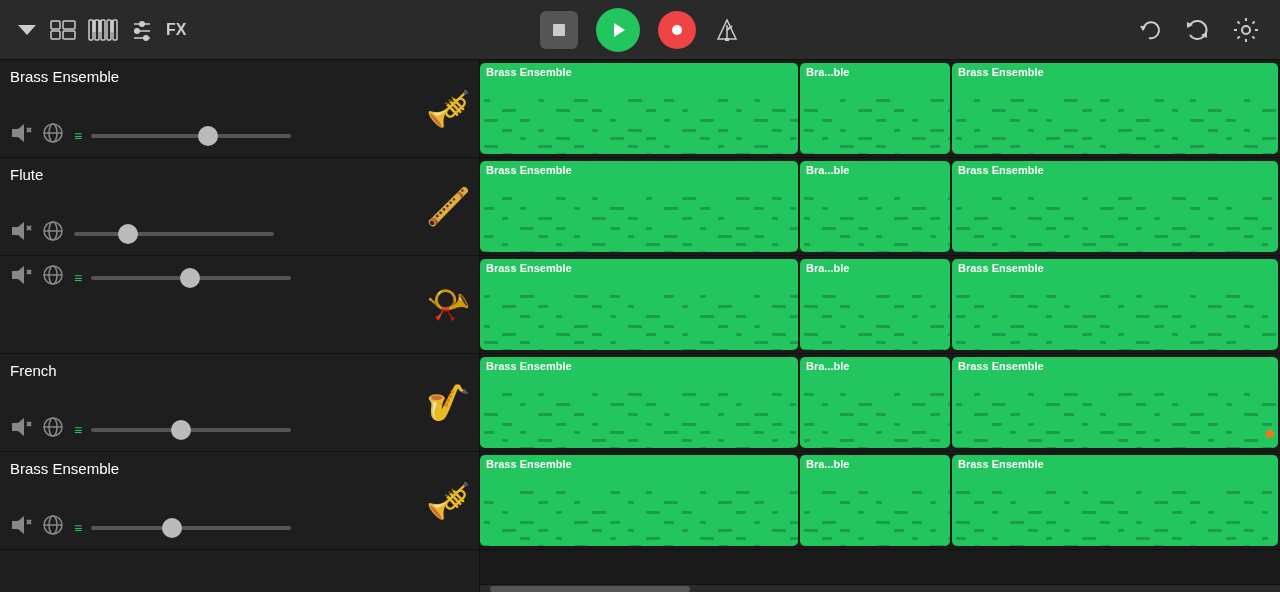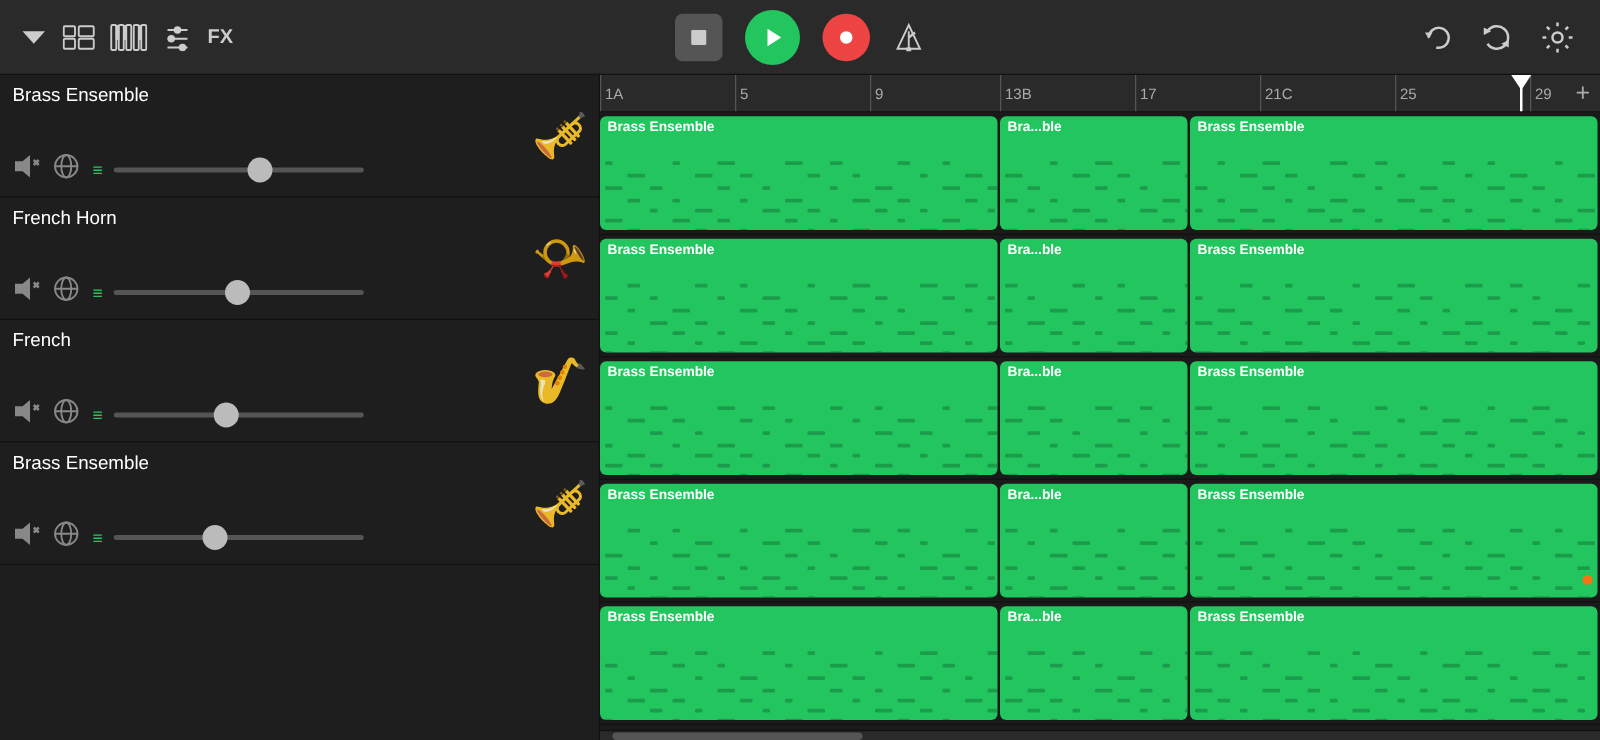--- a/index.html
+++ b/index.html
@@ -456,21 +456,46 @@
       <div class="eq-icon">≡</div>
       <div class="volume-slider">
         <div class="volume-thumb" style="left: 107px"></div>
       </div>
     </div>
     <div class="track-icon">
       🎺
     </div>
   </div>
       <div class="track-row">
-    <div class="track-name">French Horn</div>
+    <div class="track-name">Flute</div>
+    <div class="track-controls">
+      <div class="ctrl-btn">
+        <svg width="22" height="22" viewBox="0 0 22 22">
+          <polygon points="2,7 8,7 14,2 14,20 8,15 2,15" fill="#888"></polygon>
+          <line x1="17" y1="6" x2="21" y2="10" stroke="#888" stroke-width="2"></line>
+          <line x1="17" y1="10" x2="21" y2="6" stroke="#888" stroke-width="2"></line>
+        </svg>
+      </div>
+      <div class="ctrl-btn">
+        <svg width="22" height="22" viewBox="0 0 22 22">
+          <circle cx="11" cy="11" r="9" fill="none" stroke="#888" stroke-width="1.5"></circle>
+          <ellipse cx="11" cy="11" rx="4" ry="9" fill="none" stroke="#888" stroke-width="1.5"></ellipse>
+          <line x1="2" y1="11" x2="20" y2="11" stroke="#888" stroke-width="1.5"></line>
+        </svg>
+      </div>
+
+      <div class="volume-slider">
+        <div class="volume-thumb" style="left: 44px"></div>
+      </div>
+    </div>
+    <div class="track-icon">
+      🪈
+    </div>
+  </div>
+      <div class="track-row">
     <div class="track-controls">
       <div class="ctrl-btn">
         <svg width="22" height="22" viewBox="0 0 22 22">
           <polygon points="2,7 8,7 14,2 14,20 8,15 2,15" fill="#888"></polygon>
           <line x1="17" y1="6" x2="21" y2="10" stroke="#888" stroke-width="2"></line>
           <line x1="17" y1="10" x2="21" y2="6" stroke="#888" stroke-width="2"></line>
         </svg>
       </div>
       <div class="ctrl-btn">
         <svg width="22" height="22" viewBox="0 0 22 22">
@@ -537,36 +562,20 @@
       </div>
     </div>
     <div class="track-icon">
       🎺
     </div>
   </div>
     </div>
 
   <div class="timeline-area">
 
-    <div class="timeline-ruler">
-      <div class="ruler-marks" id="ruler-marks">
-          <div class="ruler-mark" style="left: 0%;">1A</div>
-          <div class="ruler-mark" style="left: 13.5%;">5</div>
-          <div class="ruler-mark" style="left: 27%;">9</div>
-          <div class="ruler-mark" style="left: 40%;">13B</div>
-          <div class="ruler-mark" style="left: 53.5%;">17</div>
-          <div class="ruler-mark" style="left: 66%;">21C</div>
-          <div class="ruler-mark" style="left: 79.5%;">25</div>
-          <div class="ruler-mark" style="left: 93%;">29</div>
-        </div>
-      <div class="playhead" id="playhead" style="left: 92%">
-        <div class="playhead-marker"></div>
-      </div>
-      <div class="plus-btn">+</div>
-    </div>
 
     <div class="tracks-grid" id="tracks-grid">
         <div class="track-row-grid" style="height: 98px;">
           <div class="clip" style="left: 0%; width: calc(40% - 2px);">
       <div class="clip-label">Brass Ensemble</div>
       <div class="clip-pattern" style="position:absolute;top:18px;left:0;right:0;bottom:0;overflow:hidden;">
         <div class="note-dot" style="position:absolute;top:18px;left:4px;width:6px;height:3px;background:rgba(0,0,0,0.35);border-radius:1px;"></div>
               <div class="note-dot" style="position:absolute;top:18px;left:58px;width:6px;height:3px;background:rgba(0,0,0,0.35);border-radius:1px;"></div>
               <div class="note-dot" style="position:absolute;top:18px;left:94px;width:14px;height:3px;background:rgba(0,0,0,0.35);border-radius:1px;"></div>
               <div class="note-dot" style="position:absolute;top:18px;left:148px;width:14px;height:3px;background:rgba(0,0,0,0.35);border-radius:1px;"></div>

